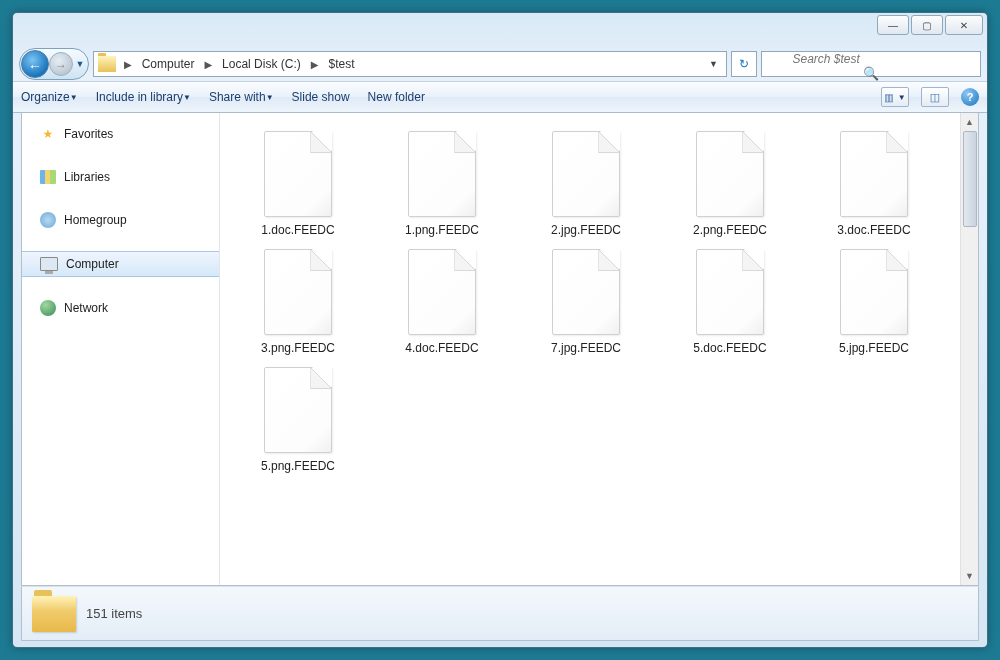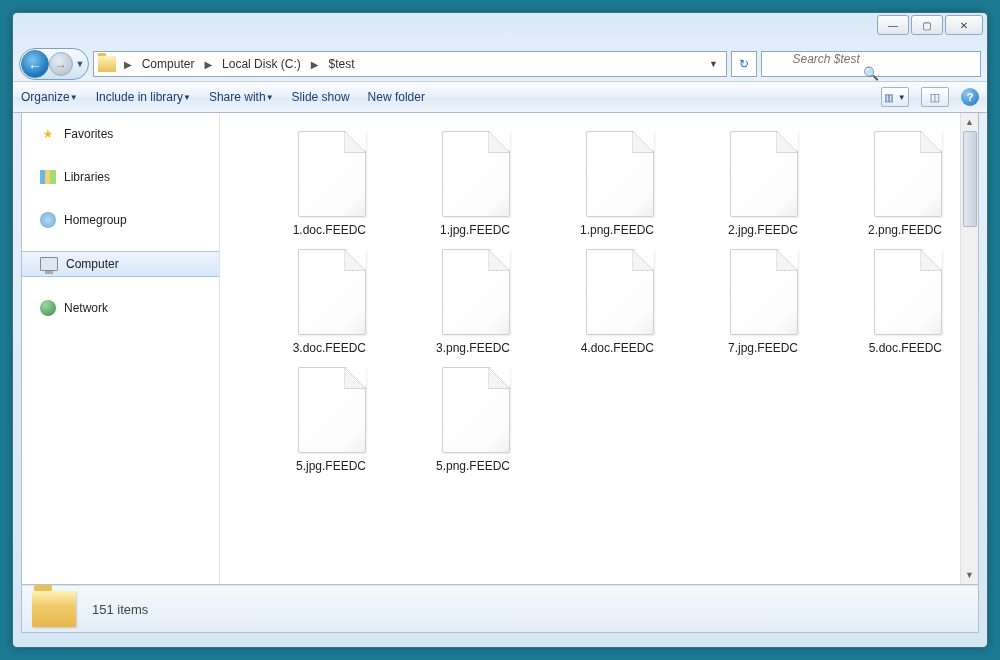--- a/index.html
+++ b/index.html
@@ -203,21 +203,21 @@
 }
 .file-grid {
   display: flex; flex-wrap: wrap;
   padding: 12px 6px;
   gap: 0;
   align-content: flex-start;
 }
 .file {
   width: 144px;
   display: flex; flex-direction: column;
-  align-items: flex-end;
+  align-items: center;
   padding: 6px 4px;
   cursor: pointer;
 }
 .file-icon {
   width: 68px; height: 86px;
   background: linear-gradient(135deg, #fff 0%, #fdfdfd 80%, #f0f0f0);
   border: 1px solid #d0d0d0;
   border-radius: 2px;
   position: relative;
   box-shadow: 1px 1px 2px rgba(0,0,0,0.08);
@@ -256,27 +256,27 @@
 .scroll-down { position:absolute; bottom:0; width:100%; }
 .scroll-thumb {
   position: absolute; top: 18px; left: 2px;
   width: 14px; height: 96px;
   background: linear-gradient(to right,#e2e8ef,#c9d3df);
   border: 1px solid #aab6c4;
   border-radius: 2px;
   cursor: pointer;
 }
 .status {
-  height: 48px;
-  margin: 0 8px 14px;
+  height: 55px;
+  margin: 0 8px 6px;
   background: linear-gradient(to bottom, #f4f8fc, #e3edf7);
   border: 1px solid #b0c0d0;
   border-top: 1px solid #d8e2ec;
   display: flex; align-items: center;
-  padding: 4px 10px; gap: 16px;
+  padding: 4px 10px; gap: 10px;
 }
 .folder-big {
   width: 44px; height: 36px;
   background: linear-gradient(to bottom, #fff3b8, #f0cc6d 40%, #e8b84a);
   border-radius: 2px 2px 1px 1px;
   position: relative;
   box-shadow: 1px 1px 2px rgba(0,0,0,0.15);
 }
 .folder-big::before {
   content:'';
@@ -376,24 +376,20 @@
     </div>
 
     <div class="content">
       <div class="file-grid" id="file-grid">
           <div class="file">
             <div class="file-icon"></div>
             <div class="file-name">1.doc.FEEDC</div>
           </div>
           <div class="file">
             <div class="file-icon"></div>
-            <div class="file-name">1.jpg.FEEDC</div>
-          </div>
-          <div class="file">
-            <div class="file-icon"></div>
             <div class="file-name">1.png.FEEDC</div>
           </div>
           <div class="file">
             <div class="file-icon"></div>
             <div class="file-name">2.jpg.FEEDC</div>
           </div>
           <div class="file">
             <div class="file-icon"></div>
             <div class="file-name">2.png.FEEDC</div>
           </div>

